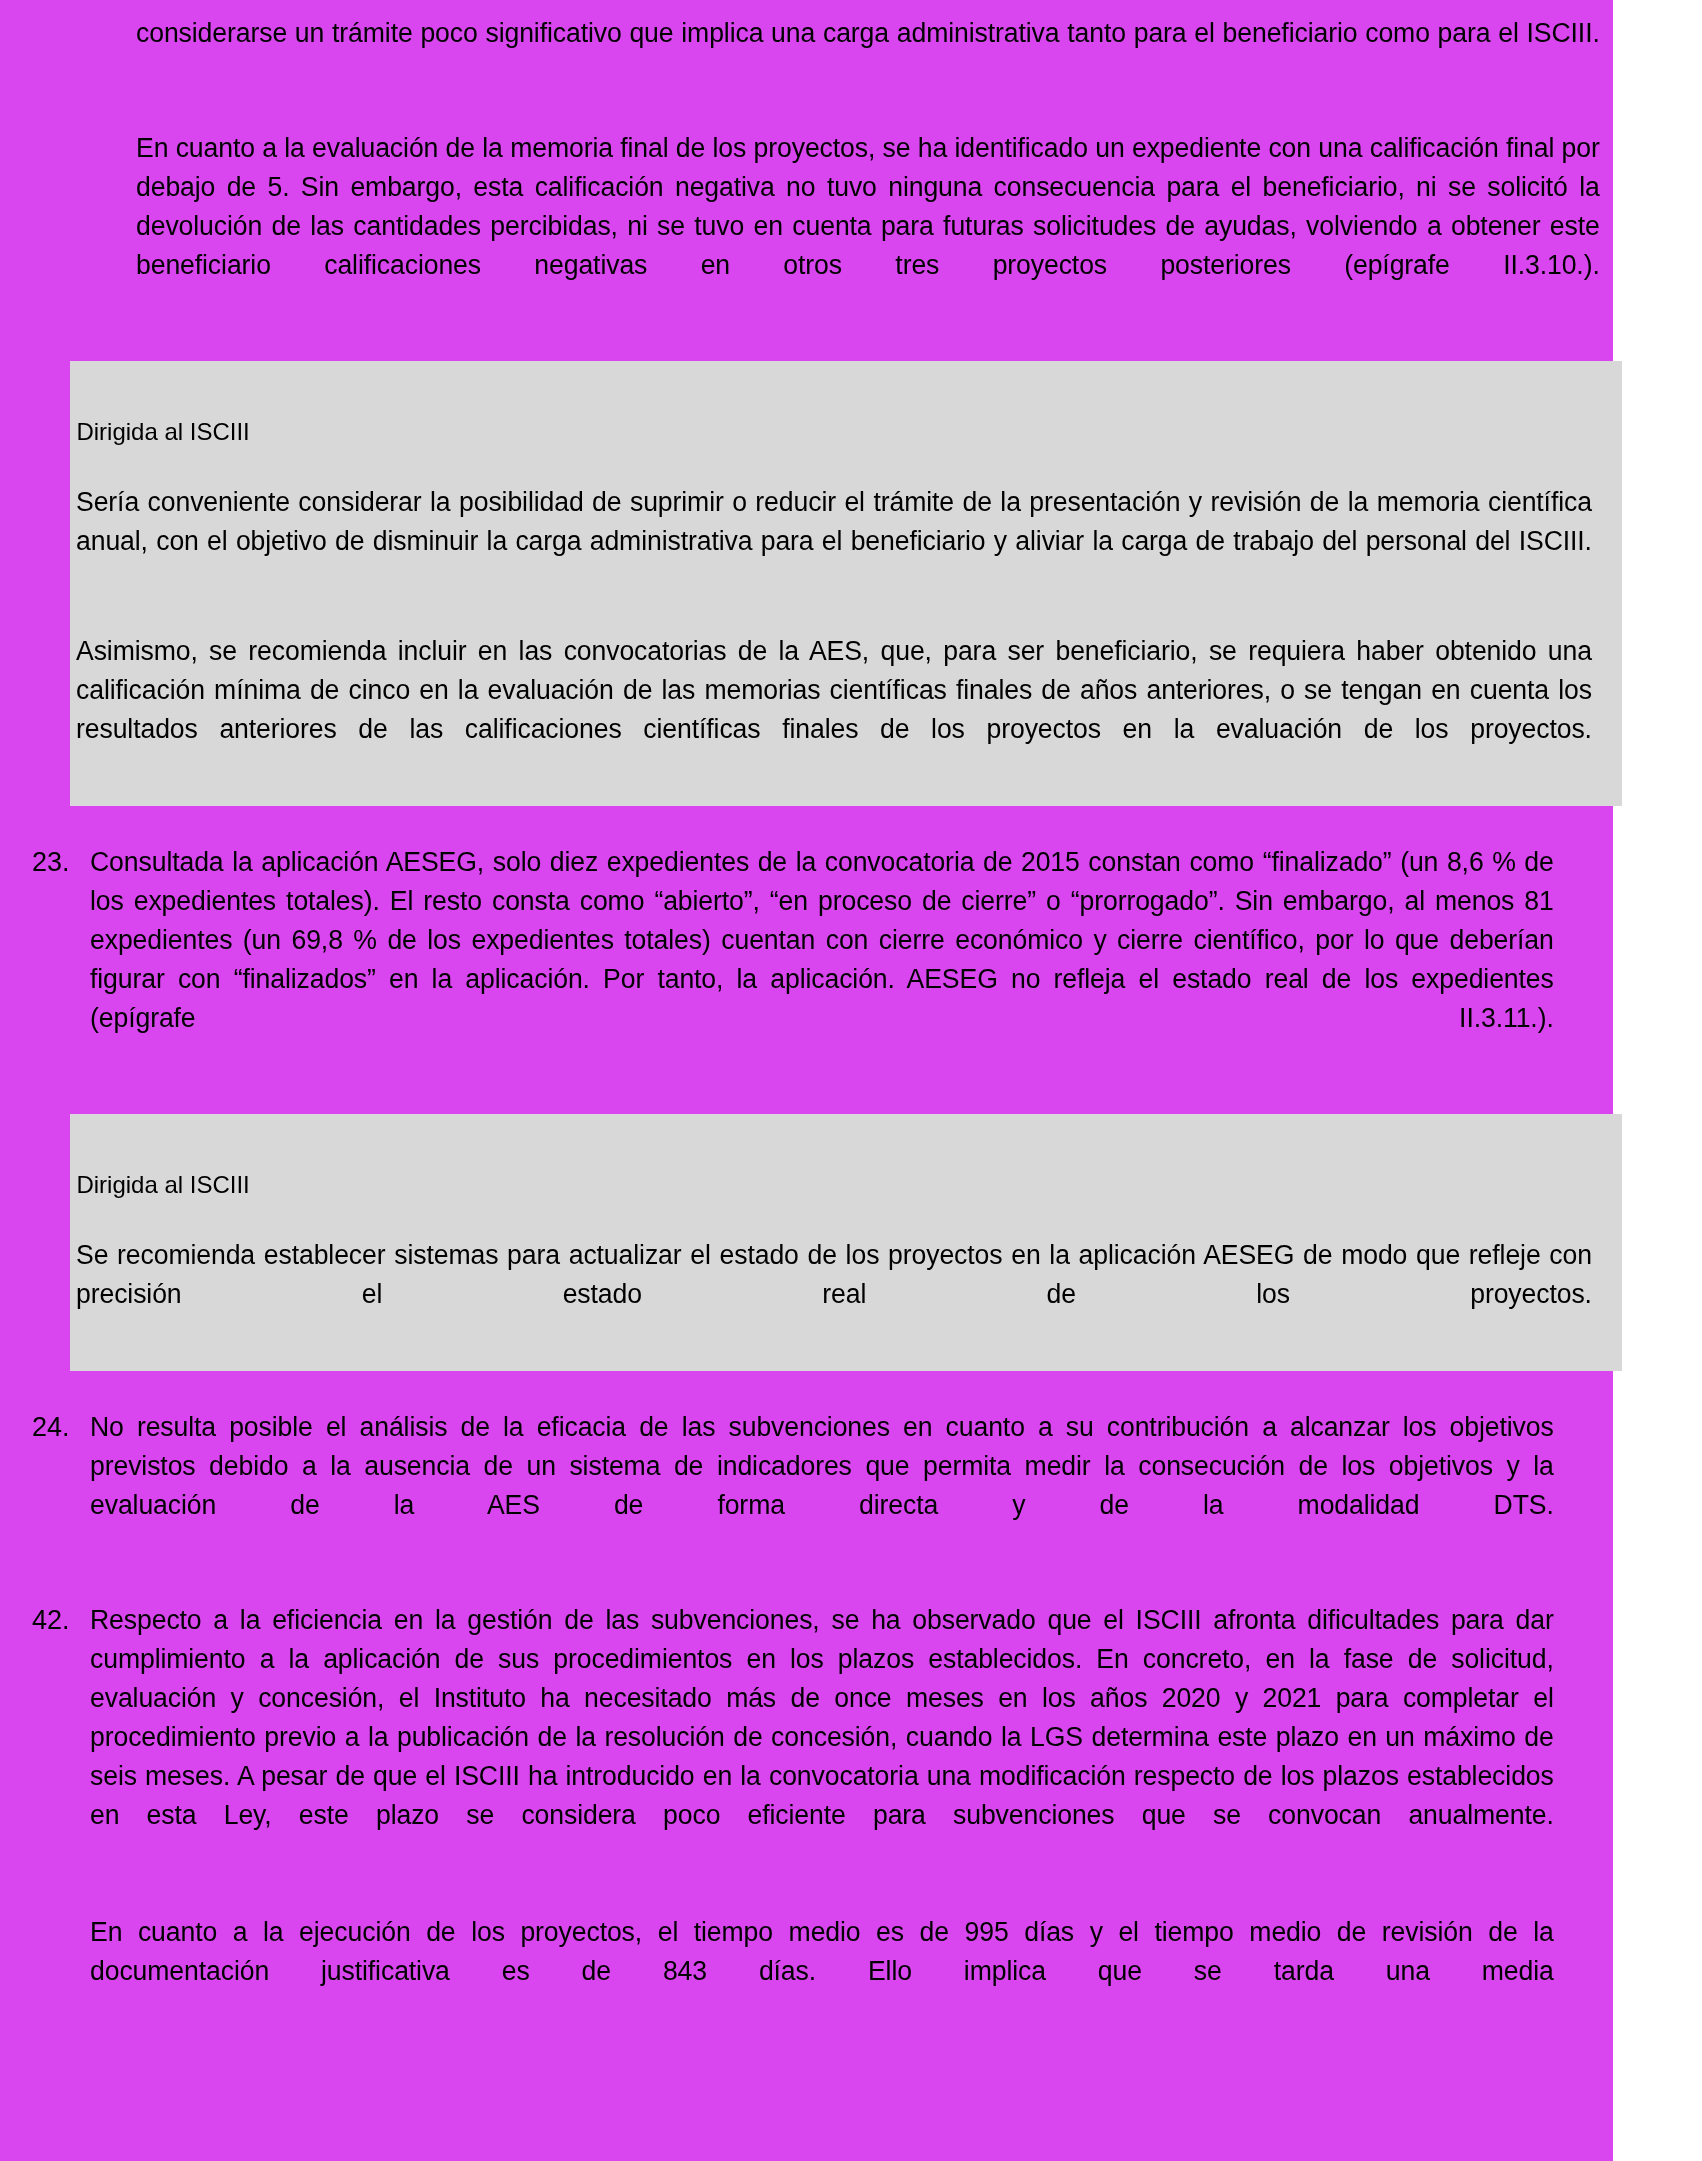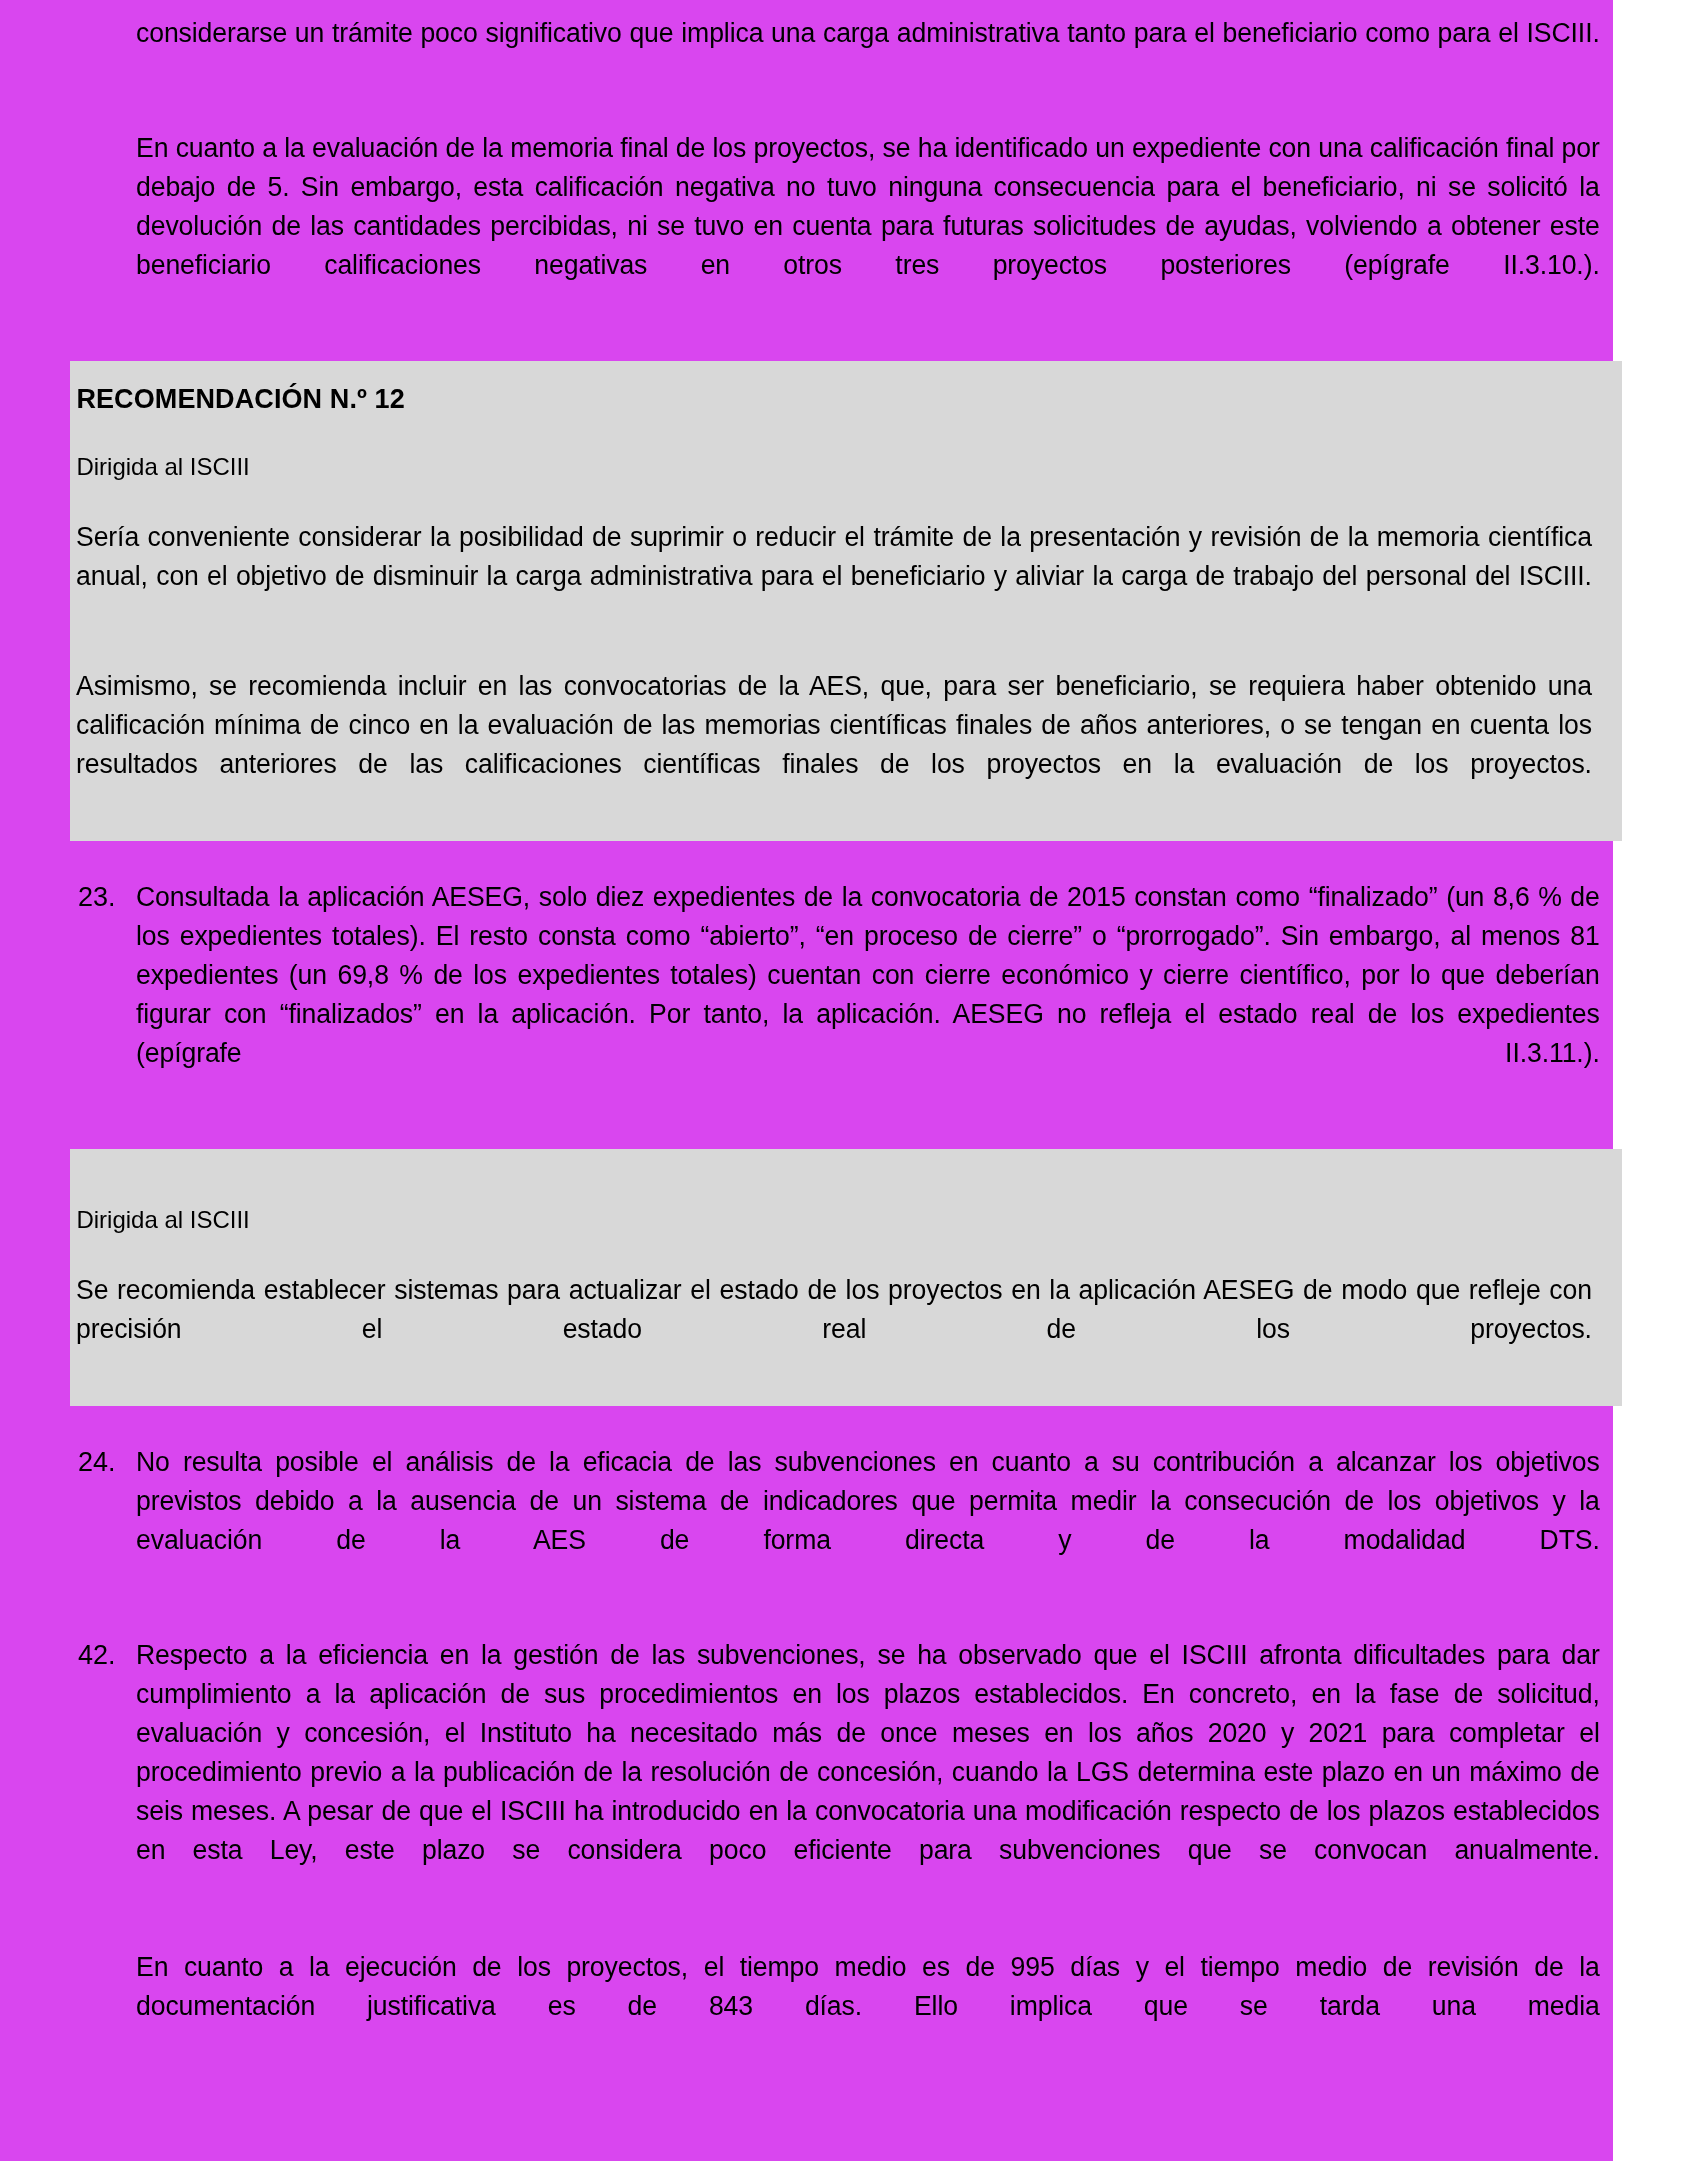--- a/index.html
+++ b/index.html
@@ -89,21 +89,21 @@
     transform: scaleX(0.985);
     transform-origin: left top;
   }
   .rec-gap-1 { height: 32px; }
   .rec-gap-2 { height: 34px; }
   .rec-gap-3 { height: 32px; }
 
   
   .num-item {
     position: relative;
-    margin-left: 78px;
+    margin-left: 32px;
     width: 1544px;
   }
   .num-label {
     position: absolute;
     left: 0;
     top: 0;
     width: 58px;
     font-size: 27px;
     line-height: 39px;
     text-align: left;
@@ -142,21 +142,20 @@
     <div class="para body-para">considerarse un trámite poco significativo que implica una carga administrativa tanto para el beneficiario como para el ISCIII.</div>
 
     <div class="gap-sm"></div>
 
     <div class="para body-para">En cuanto a la evaluación de la memoria final de los proyectos, se ha identificado un expediente con una calificación final por debajo de 5. Sin embargo, esta calificación negativa no tuvo ninguna consecuencia para el beneficiario, ni se solicitó la devolución de las cantidades percibidas, ni se tuvo en cuenta para futuras solicitudes de ayudas, volviendo a obtener este beneficiario calificaciones negativas en otros tres proyectos posteriores (epígrafe II.3.10.).</div>
 
     <div class="gap-sm"></div>
 
     <div class="rec-box">
       <div class="rec-inner">
-        <div class="rec-title">RECOMENDACIÓN N.º 12</div>
         <div class="rec-gap-1"></div>
         <div class="rec-sub">Dirigida al ISCIII</div>
         <div class="rec-gap-2"></div>
         <div class="rec-para">Sería conveniente considerar la posibilidad de suprimir o reducir el trámite de la presentación y revisión de la memoria científica anual, con el objetivo de disminuir la carga administrativa para el beneficiario y aliviar la carga de trabajo del personal del ISCIII.</div>
         <div class="rec-gap-3"></div>
         <div class="rec-para">Asimismo, se recomienda incluir en las convocatorias de la AES, que, para ser beneficiario, se requiera haber obtenido una calificación mínima de cinco en la evaluación de las memorias científicas finales de años anteriores, o se tengan en cuenta los resultados anteriores de las calificaciones científicas finales de los proyectos en la evaluación de los proyectos.</div>
       </div>
     </div>
 
     <div class="gap-sm"></div>

